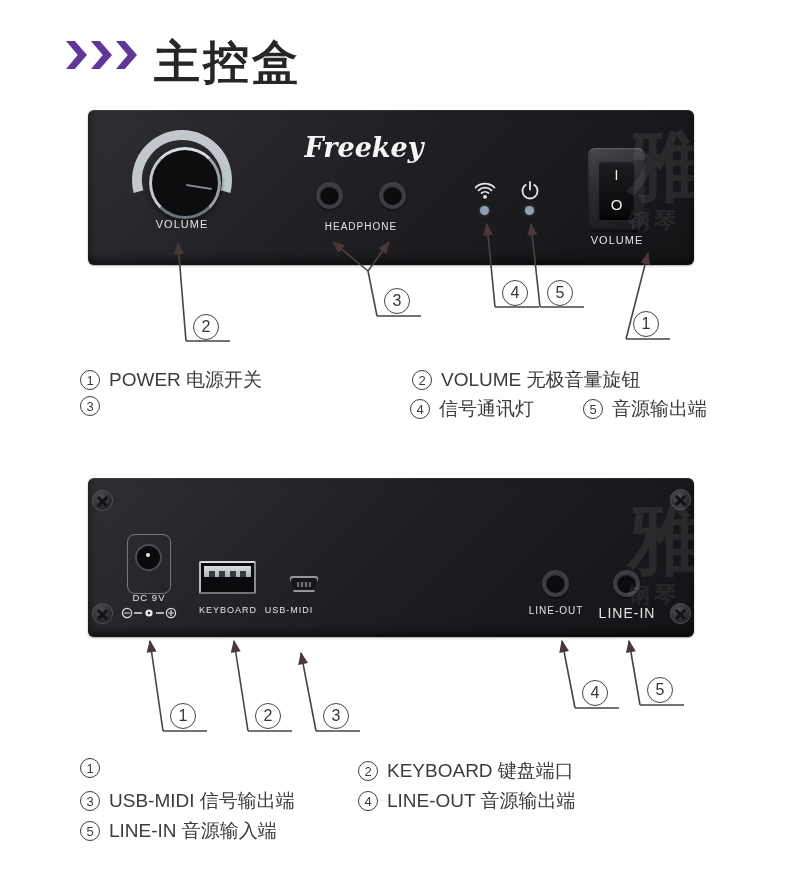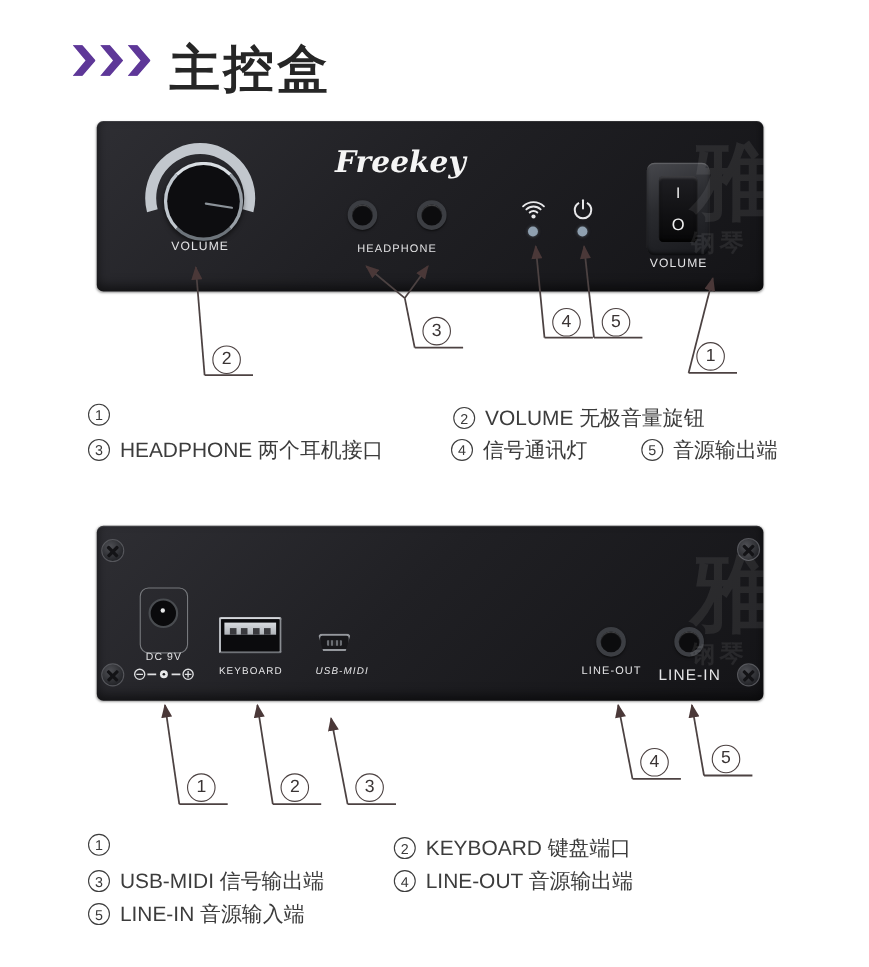--- a/index.html
+++ b/index.html
@@ -68,21 +68,21 @@
   .usb-a{left:111px;top:83px;width:57px;height:33px;background:#0b0b0d;border:2px solid;box-sizing:border-box;
          border-color:#d5d8dc #8a8d92 #6f7277 #b5b8bd;border-radius:2px;}
   .usb-tongue{left:3px;top:3px;width:47px;height:11px;background:linear-gradient(#d8dbdf,#aeb2b7);
               display:flex;align-items:flex-end;justify-content:space-around;padding:0 3px;box-sizing:border-box;}
   .usb-pin{width:6px;height:6px;background:#3a3a3e;}
   .lbl-keyboard{left:95px;top:127px;width:90px;font-size:9px;}
   .mini-usb{left:201px;top:98px;width:30px;height:16px;background:#17171a;border:2px solid #95989d;
             border-radius:4px;box-sizing:border-box;clip-path:polygon(0% 0%,100% 0%,84% 100%,16% 100%);}
   .mini-slot{left:6px;top:4px;width:14px;height:5px;border-radius:1px;
              background:repeating-linear-gradient(90deg,#6a6d72 0 2px,#232326 2px 4px);}
-  .lbl-usbmidi{left:178px;top:127px;width:90px;font-size:9px;font-style:italic;}
+  .lbl-usbmidi{left:156px;top:127px;width:90px;font-size:9px;}
   .lo-jack{left:454px;top:92px;} .li-jack{left:525px;top:92px;}
   .lbl-lineout{left:423px;top:127px;width:90px;font-size:10px;}
   .lbl-linein{left:494px;top:127px;width:90px;font-size:14px;}
   
   .callouts{left:0;top:0;pointer-events:none;z-index:5;}
   .conum{width:26px;height:26px;border:1.6px solid #4c4242;border-radius:50%;background:#fff;
          color:#3a3434;font-size:16px;display:flex;align-items:center;justify-content:center;
          z-index:6;box-sizing:border-box;}
   
   .lg-item{display:flex;align-items:center;color:#3c3c3c;}
@@ -237,28 +237,28 @@
 <div class="abs conum" style="left:633px;top:311px;">1</div>
 
 <div class="abs conum" style="left:170px;top:703px;">1</div>
 <div class="abs conum" style="left:255px;top:703px;">2</div>
 <div class="abs conum" style="left:323px;top:703px;">3</div>
 <div class="abs conum" style="left:582px;top:680px;">4</div>
 <div class="abs conum" style="left:647px;top:677px;">5</div>
 
 <div class="abs lg-item" style="left:80px;top:367px;">
   <span class="lg-num">1</span>
+  <span class="lg-txt">POWER 电源开关</span>
 </div>
 <div class="abs lg-item" style="left:412px;top:367px;">
   <span class="lg-num">2</span>
   <span class="lg-txt">VOLUME 无极音量旋钮</span>
 </div>
 <div class="abs lg-item" style="left:80px;top:396px;">
   <span class="lg-num">3</span>
-  <span class="lg-txt">HEADPHONE 两个耳机接口</span>
 </div>
 <div class="abs lg-item" style="left:410px;top:396px;">
   <span class="lg-num">4</span>
   <span class="lg-txt">信号通讯灯</span>
 </div>
 <div class="abs lg-item" style="left:583px;top:396px;">
   <span class="lg-num">5</span>
   <span class="lg-txt">音源输出端</span>
 </div>
 

